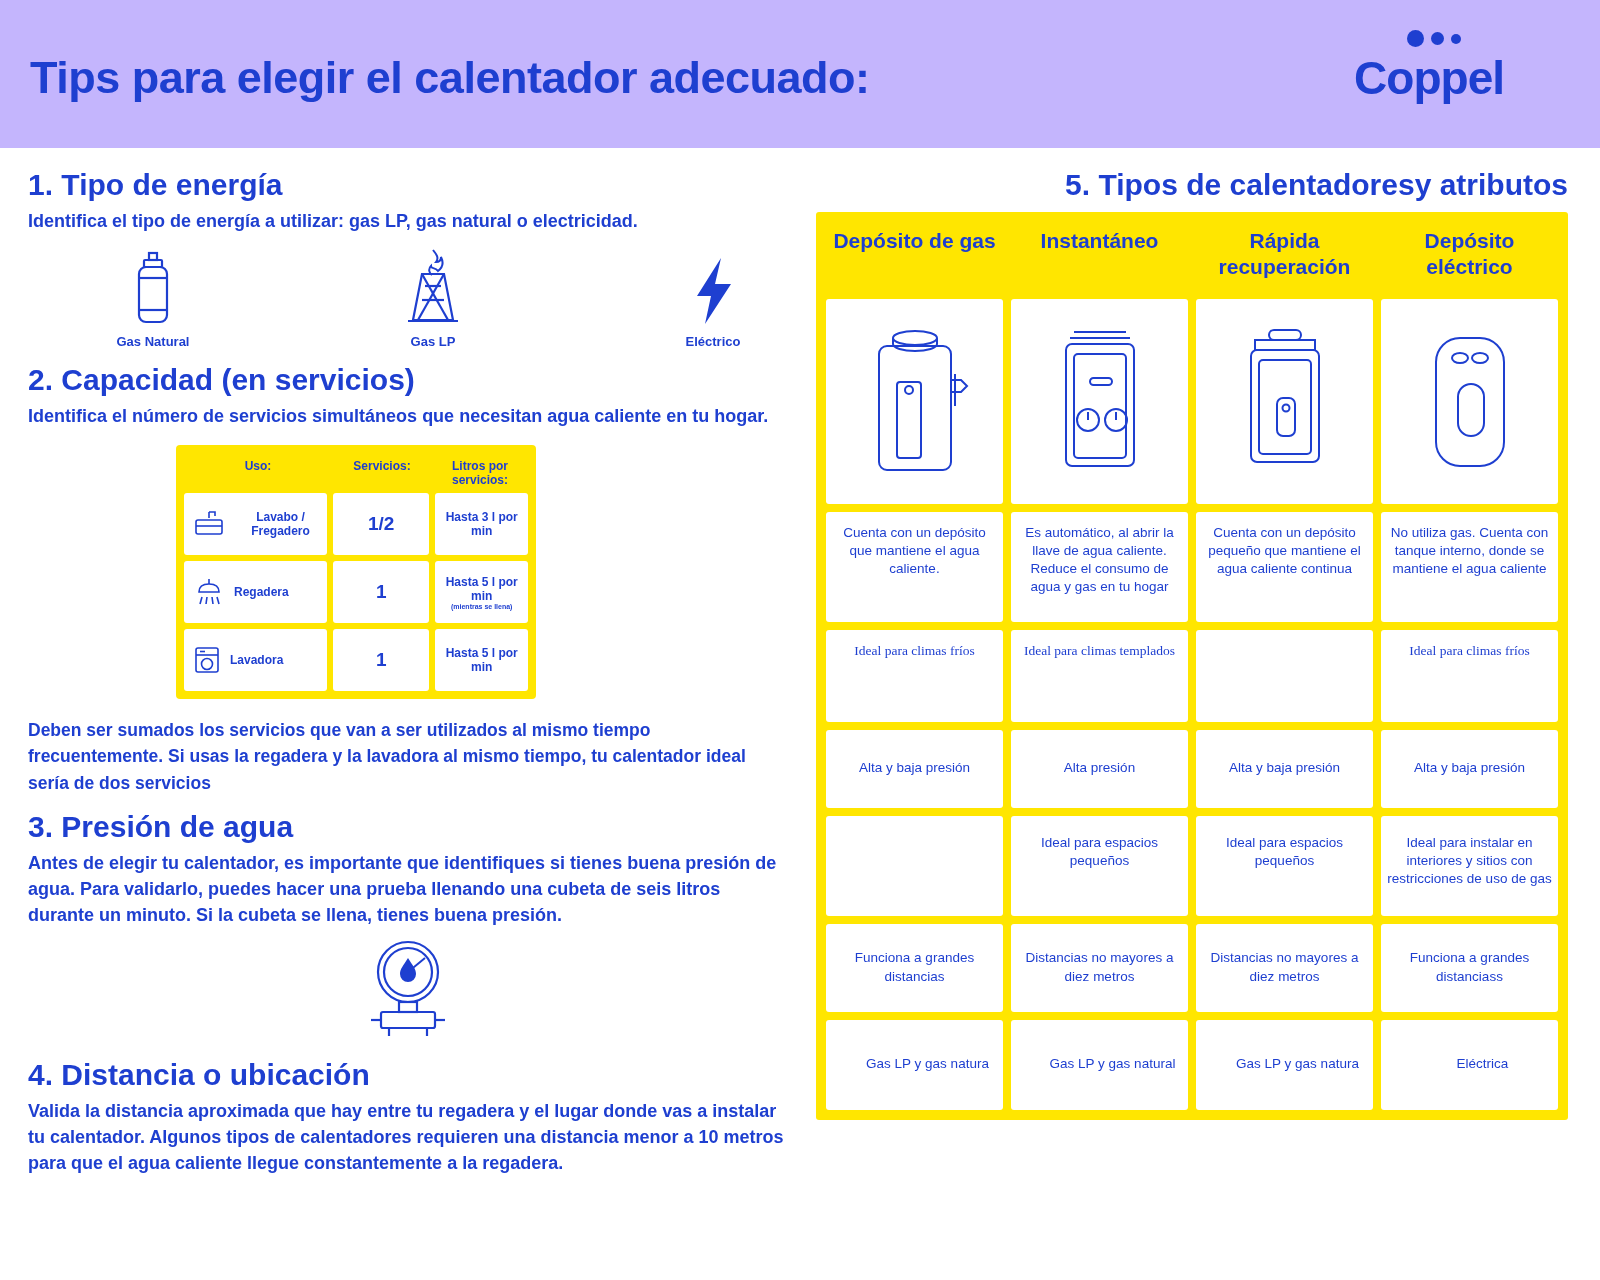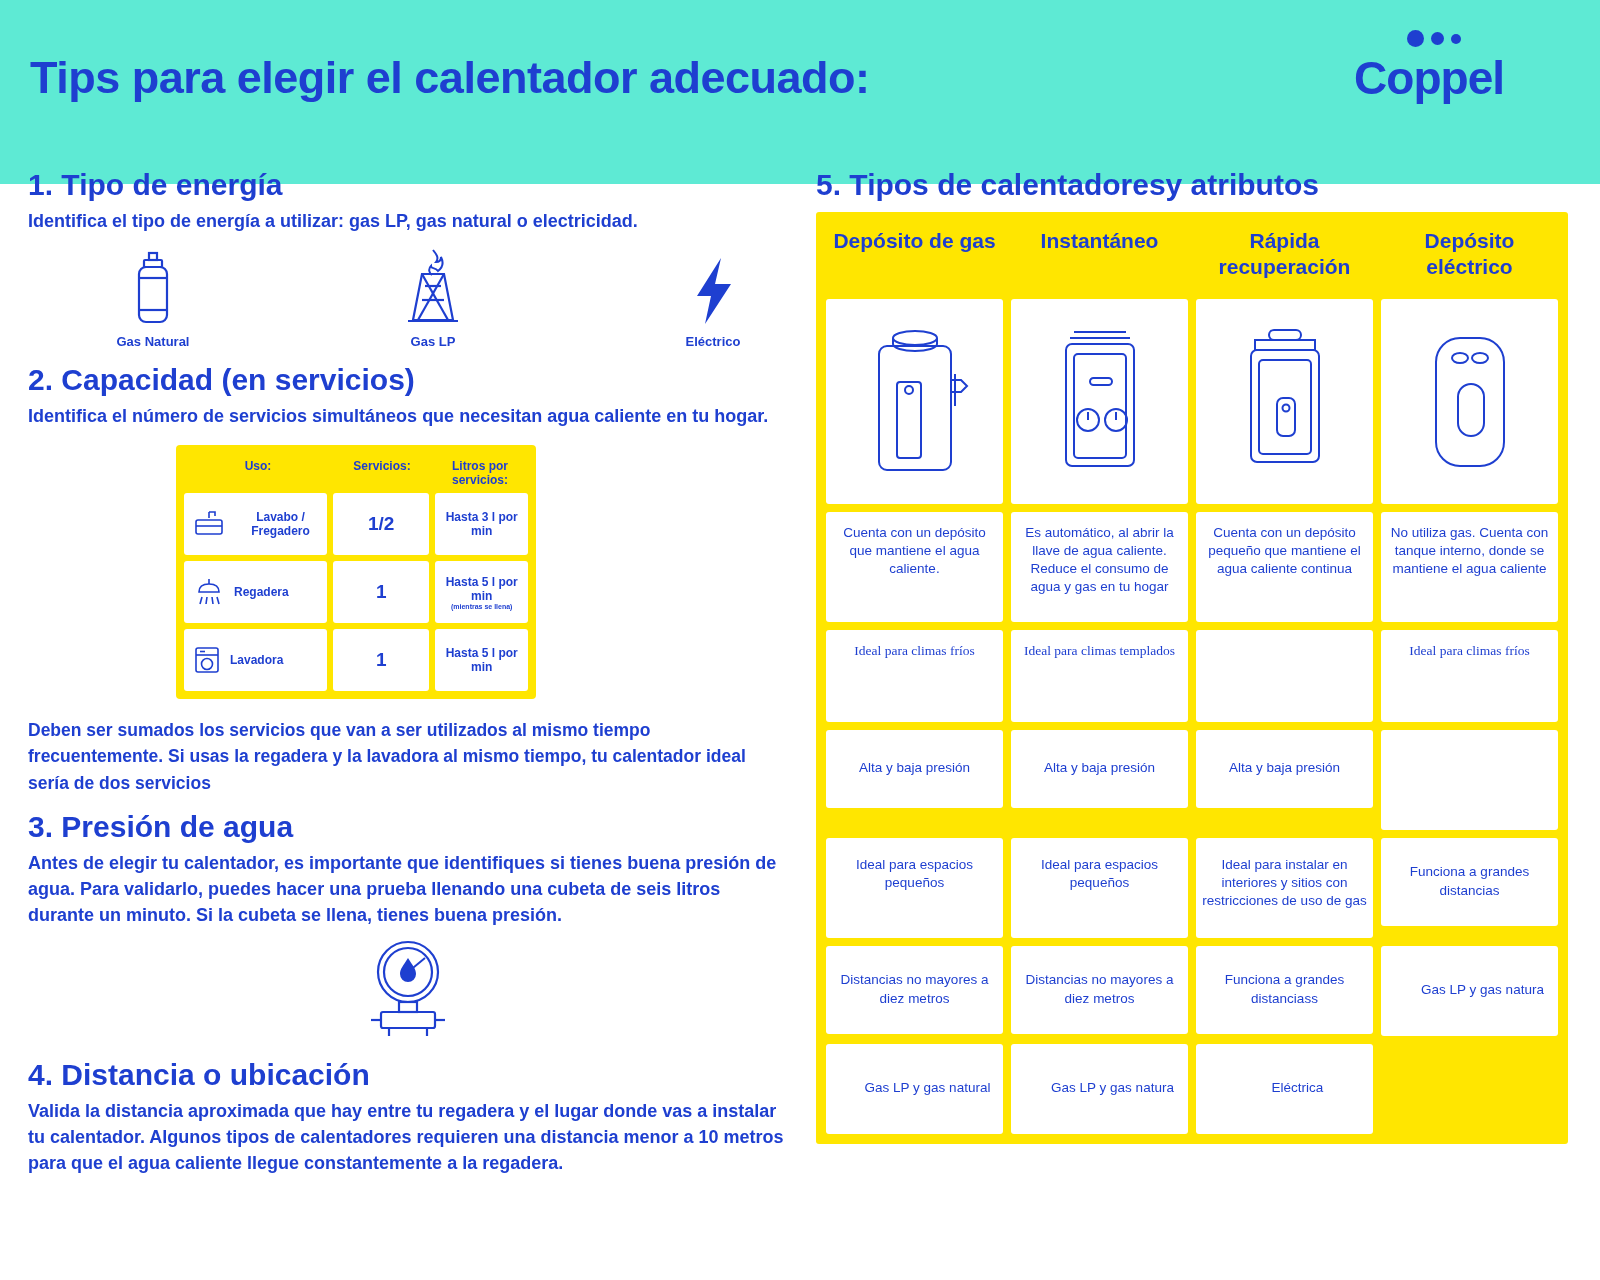--- a/index.html
+++ b/index.html
@@ -7,22 +7,22 @@
     width: 1600px; height: 1280px;
     background: #ffffff;
     font-family: "Liberation Sans", sans-serif;
     color: #1e3fd0;
     overflow: hidden;
   }
   .page { position: relative; width: 1600px; height: 1280px; }
 
   
   .header {
-    position: absolute; left: 0; top: 0; width: 1600px; height: 184px;
-    background: #5eead4;
+    position: absolute; left: 0; top: 0; width: 1600px; height: 148px;
+    background: #c4b5fd;
   }
   .header-title {
     position: absolute; left: 30px; top: 52px;
     font-size: 45px; font-weight: bold; color: #1e3fd0;
     letter-spacing: -0.5px;
   }
   .brand { position: absolute; right: 96px; top: 30px; text-align: center; }
   .brand-dots { display: flex; gap: 7px; justify-content: center; margin-bottom: 4px; padding-left: 10px;}
   .brand-dots span { display:block; border-radius: 50%; background: #1e3fd0; }
   .dot-l { width: 17px; height: 17px; }
@@ -66,21 +66,21 @@
   .svc-cell:last-child { margin-right: 0; }
   .svc-cell.use { justify-content: flex-start; padding-left: 8px; gap: 8px; }
   .svc-sub { font-size: 7px; display:block; font-weight: bold; }
 
   .note { margin-top: 18px; font-size: 17.5px; font-weight: bold; line-height: 1.5; }
 
   .gauge-wrap { display:flex; justify-content:center; margin-top: 2px; }
 
   
   .right { position: absolute; left: 816px; top: 168px; width: 752px; }
-  .right-title { font-size: 30px; font-weight: bold; margin-bottom: 10px; }
+  .right-title { font-size: 30px; font-weight: bold; margin-bottom: 10px; text-align: right; }
   .grid-wrap { background: #ffe600; padding: 10px; border-radius: 3px; }
   .grid { display: grid; grid-template-columns: repeat(4, 1fr); gap: 8px; }
   .col-head {
     font-size: 21px; font-weight: bold; text-align: center;
     line-height: 1.25; padding: 6px 2px 10px 2px;
   }
   .cell {
     background: #fff; border-radius: 3px;
     font-size: 13.5px; line-height: 1.35; text-align: center;
     display: flex; align-items: center; justify-content: center;
@@ -311,20 +311,21 @@
         <div class="cell r1">Es automático, al abrir la llave de agua caliente. Reduce el consumo de agua y gas en tu hogar</div>
         <div class="cell r1">Cuenta con un depósito pequeño que mantiene el agua caliente continua</div>
         <div class="cell r1">No utiliza gas. Cuenta con tanque interno, donde se mantiene el agua caliente</div>
 
         <div class="cell r2">Ideal para climas fríos</div>
         <div class="cell r2">Ideal para climas templados</div>
         <div class="cell r2 empty"></div>
         <div class="cell r2">Ideal para climas fríos</div>
 
         <div class="cell r3">Alta y baja presión</div>
+        <div class="cell r3">Alta presión</div>
         <div class="cell r3">Alta y baja presión</div>
         <div class="cell r3">Alta y baja presión</div>
 
         <div class="cell r4 empty"></div>
         <div class="cell r4">Ideal para espacios pequeños</div>
         <div class="cell r4">Ideal para espacios pequeños</div>
         <div class="cell r4">Ideal para instalar en interiores y sitios con restricciones de uso de gas</div>
 
         <div class="cell r5">Funciona a grandes distancias</div>
         <div class="cell r5">Distancias no mayores a diez metros</div>

